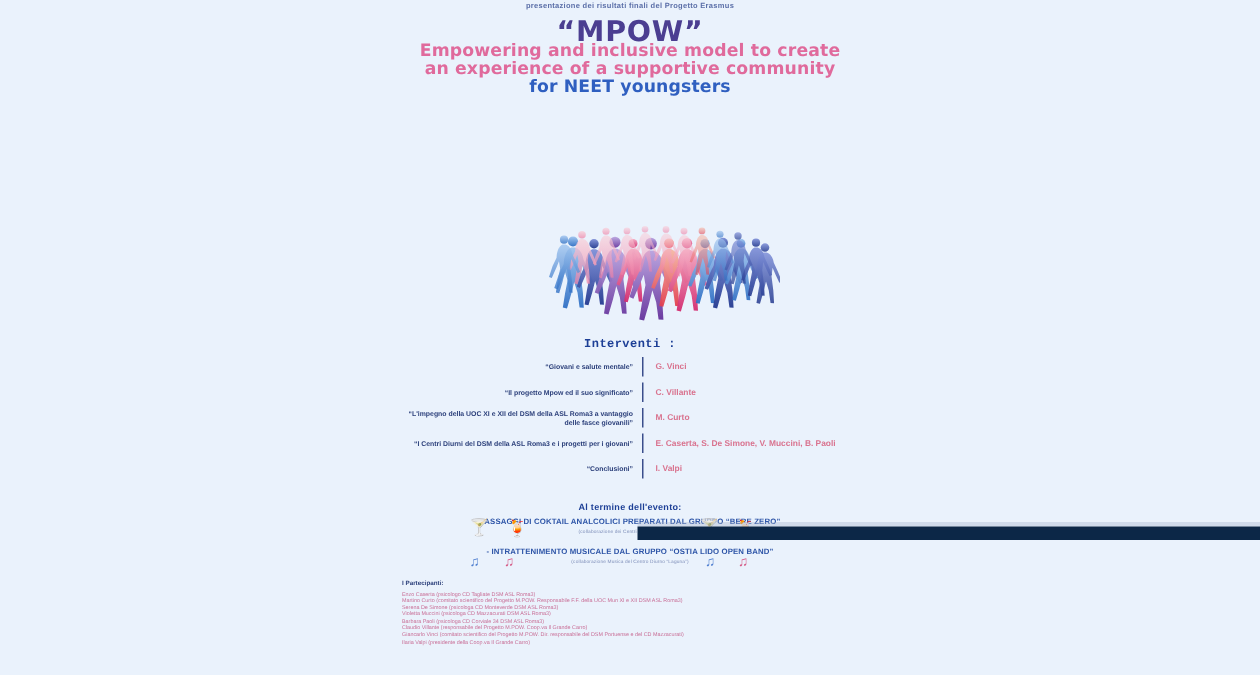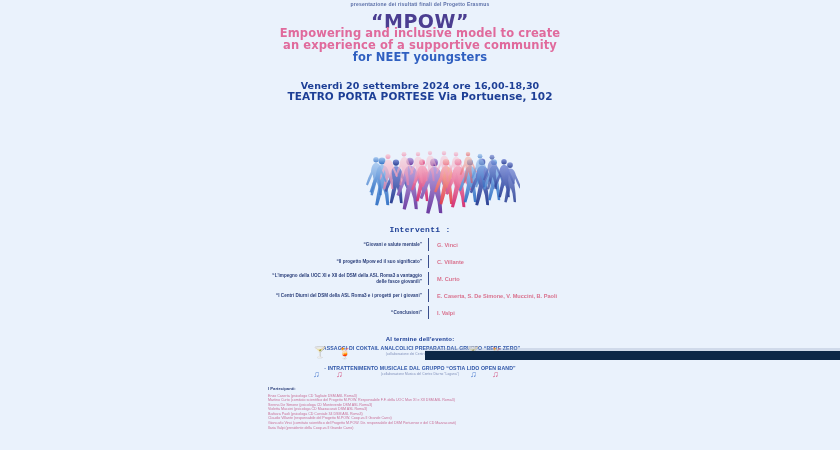--- a/index.html
+++ b/index.html
@@ -199,24 +199,20 @@
   <div class="col kicker">presentazione dei risultati finali del Progetto Erasmus</div>
 
   <div class="col mpow">“MPOW”</div>
 
   <div class="col tagline">
     <span>Empowering and inclusive model to create</span><br>
     <span>an experience of a supportive community</span>
     <span class="blue">for NEET youngsters</span>
   </div>
 
-  <div class="col datetime">
-    <span>Venerdì 20 settembre 2024 ore 16,00-18,30</span>
-    <span class="venue">TEATRO PORTA PORTESE Via Portuense, 102</span>
-  </div>
 
   <svg id="crowd" viewBox="0 0 160 118">
     <defs>
       <linearGradient id="g1" x1="0" y1="0" x2="0" y2="1">
         <stop offset="0" stop-color="#7e8fd8"></stop>
           <stop offset="1" stop-color="#23398f"></stop>
       </linearGradient>
       <linearGradient id="g2" x1="0" y1="0" x2="0" y2="1">
         <stop offset="0" stop-color="#f4a9c2"></stop>
           <stop offset="1" stop-color="#d32a6e"></stop>

